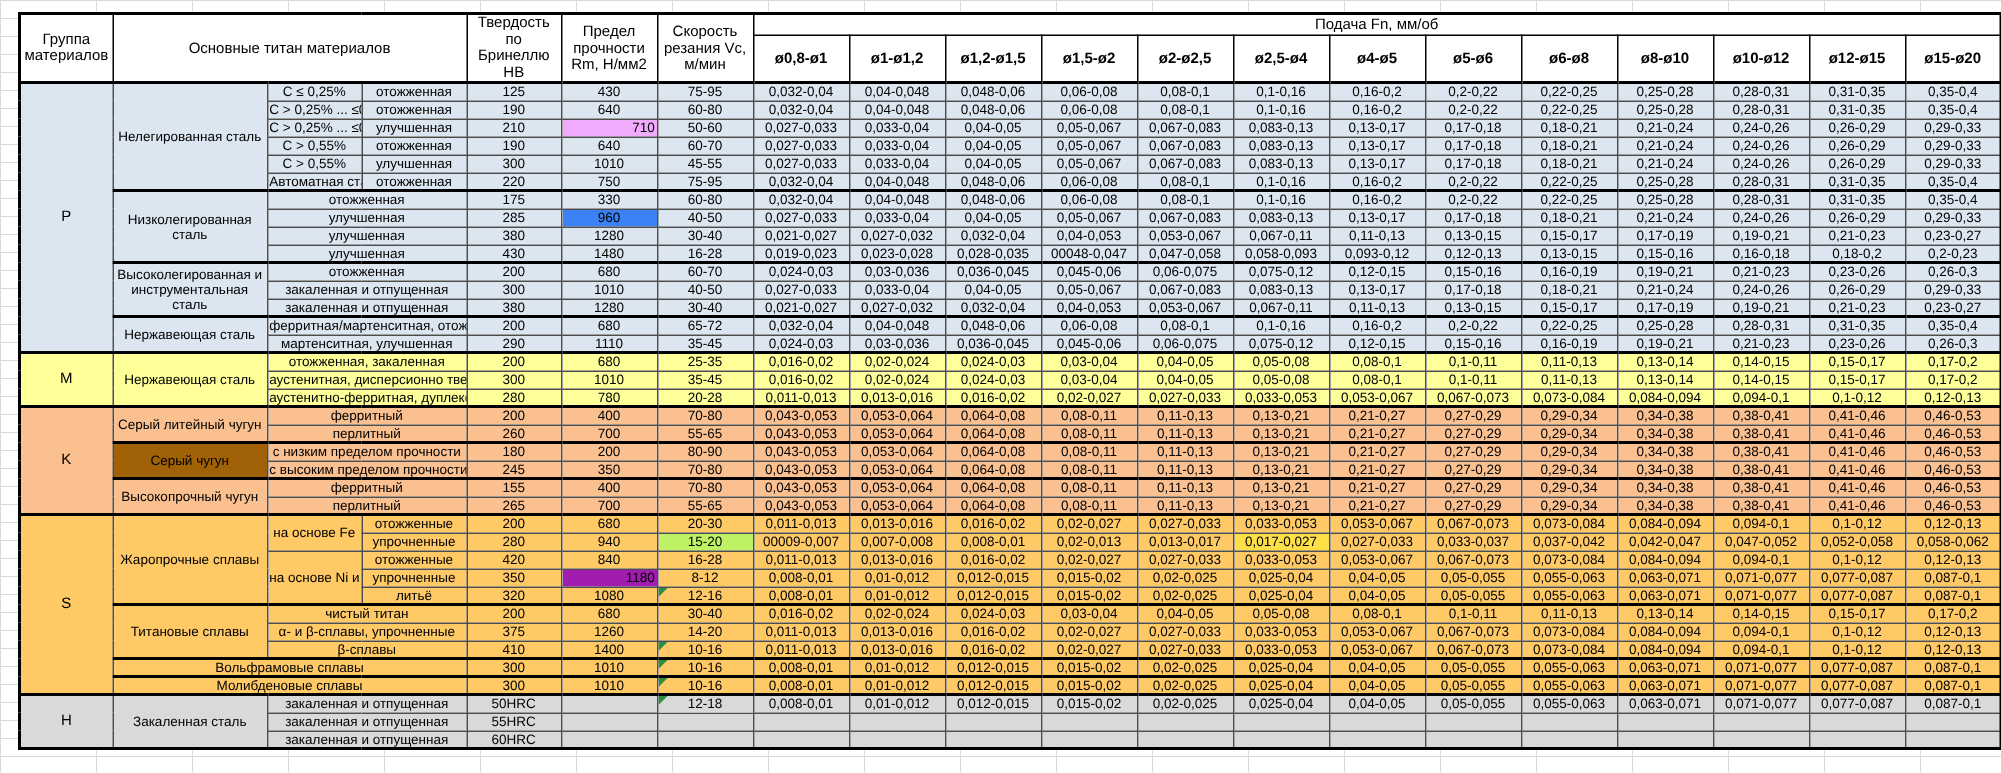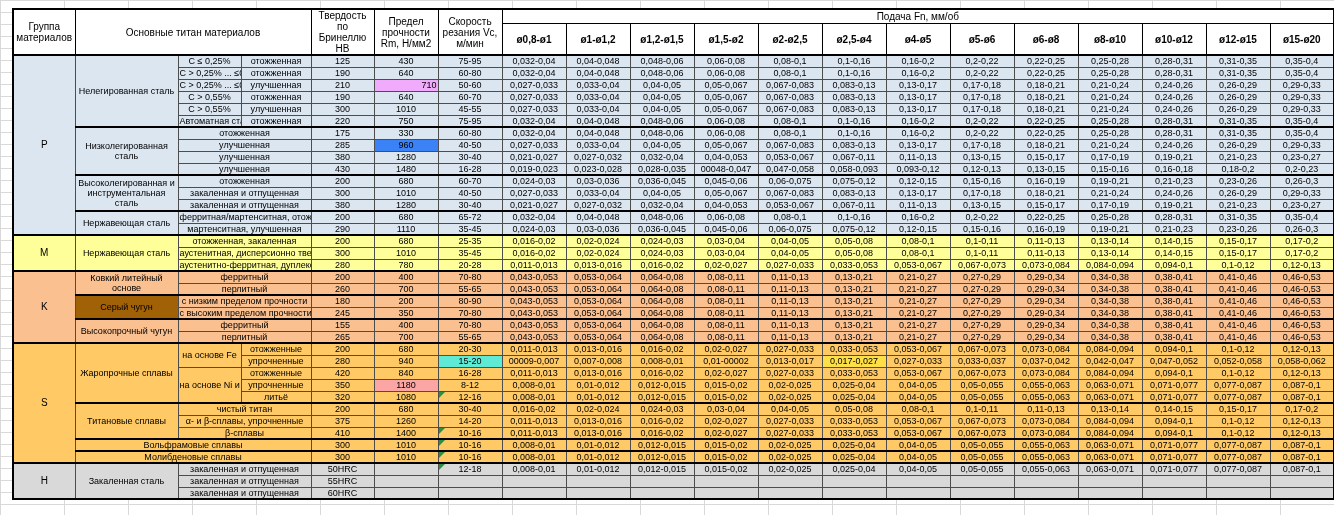--- a/index.html
+++ b/index.html
@@ -463,21 +463,21 @@
           <td style="background: rgb(255, 255, 153);">0,053-0,067</td>
           <td style="background: rgb(255, 255, 153);">0,067-0,073</td>
           <td style="background: rgb(255, 255, 153);">0,073-0,084</td>
           <td style="background: rgb(255, 255, 153);">0,084-0,094</td>
           <td style="background: rgb(255, 255, 153);">0,094-0,1</td>
           <td style="background: rgb(255, 255, 153);">0,1-0,12</td>
           <td style="background: rgb(255, 255, 153);">0,12-0,13</td>
         </tr>
         <tr class="blk">
           <td rowspan="6" class="letter" style="background: rgb(250, 192, 144);">K</td>
-          <td rowspan="2" class="fam" style="background: rgb(250, 192, 144);">Ковкий литейный основе</td>
+          <td rowspan="2" class="fam" style="background: rgb(250, 192, 144);">Серый литейный чугун</td>
           <td colspan="2" style="background: rgb(250, 192, 144);">ферритный</td>
           <td style="background: rgb(250, 192, 144);">200</td>
           <td style="background: rgb(250, 192, 144);">400</td>
           <td style="background: rgb(250, 192, 144);">70-80</td>
           <td style="background: rgb(250, 192, 144);">0,043-0,053</td>
           <td style="background: rgb(250, 192, 144);">0,053-0,064</td>
           <td style="background: rgb(250, 192, 144);">0,064-0,08</td>
           <td style="background: rgb(250, 192, 144);">0,08-0,11</td>
           <td style="background: rgb(250, 192, 144);">0,11-0,13</td>
           <td style="background: rgb(250, 192, 144);">0,13-0,21</td>
@@ -605,25 +605,25 @@
           <td style="background: rgb(255, 201, 102);">0,073-0,084</td>
           <td style="background: rgb(255, 201, 102);">0,084-0,094</td>
           <td style="background: rgb(255, 201, 102);">0,094-0,1</td>
           <td style="background: rgb(255, 201, 102);">0,1-0,12</td>
           <td style="background: rgb(255, 201, 102);">0,12-0,13</td>
         </tr>
         <tr>
           <td style="background: rgb(255, 201, 102);">упрочненные</td>
           <td style="background: rgb(255, 201, 102);">280</td>
           <td style="background: rgb(255, 201, 102);">940</td>
-          <td style="background: #5eead4; margin-top: 25px;">15-20</td>
+          <td style="background: #bef264; margin-top: 25px;">15-20</td>
           <td style="background: rgb(255, 201, 102);">00009-0,007</td>
           <td style="background: rgb(255, 201, 102);">0,007-0,008</td>
           <td style="background: rgb(255, 201, 102);">0,008-0,01</td>
-          <td style="background: rgb(255, 201, 102);">0,01-00002</td>
+          <td style="background: rgb(255, 201, 102);">0,02-0,013</td>
           <td style="background: rgb(255, 201, 102);">0,013-0,017</td>
           <td style="background: #fde047;">0,017-0,027</td>
           <td style="background: rgb(255, 201, 102);">0,027-0,033</td>
           <td style="background: rgb(255, 201, 102);">0,033-0,037</td>
           <td style="background: rgb(255, 201, 102);">0,037-0,042</td>
           <td style="background: rgb(255, 201, 102);">0,042-0,047</td>
           <td style="background: rgb(255, 201, 102);">0,047-0,052</td>
           <td style="background: rgb(255, 201, 102);">0,052-0,058</td>
           <td style="background: rgb(255, 201, 102);">0,058-0,062</td>
         </tr>
@@ -643,21 +643,21 @@
           <td style="background: rgb(255, 201, 102);">0,067-0,073</td>
           <td style="background: rgb(255, 201, 102);">0,073-0,084</td>
           <td style="background: rgb(255, 201, 102);">0,084-0,094</td>
           <td style="background: rgb(255, 201, 102);">0,094-0,1</td>
           <td style="background: rgb(255, 201, 102);">0,1-0,12</td>
           <td style="background: rgb(255, 201, 102);">0,12-0,13</td>
         </tr>
         <tr>
           <td style="background: rgb(255, 201, 102);">упрочненные</td>
           <td style="background: rgb(255, 201, 102);">350</td>
-          <td style="background: #fca5a5;">1180</td>
+          <td style="background: #a21caf; text-align: right;">1180</td>
           <td style="background: rgb(255, 201, 102);">8-12</td>
           <td style="background: rgb(255, 201, 102);">0,008-0,01</td>
           <td style="background: rgb(255, 201, 102);">0,01-0,012</td>
           <td style="background: rgb(255, 201, 102);">0,012-0,015</td>
           <td style="background: rgb(255, 201, 102);">0,015-0,02</td>
           <td style="background: rgb(255, 201, 102);">0,02-0,025</td>
           <td style="background: rgb(255, 201, 102);">0,025-0,04</td>
           <td style="background: rgb(255, 201, 102);">0,04-0,05</td>
           <td style="background: rgb(255, 201, 102);">0,05-0,055</td>
           <td style="background: rgb(255, 201, 102);">0,055-0,063</td>

